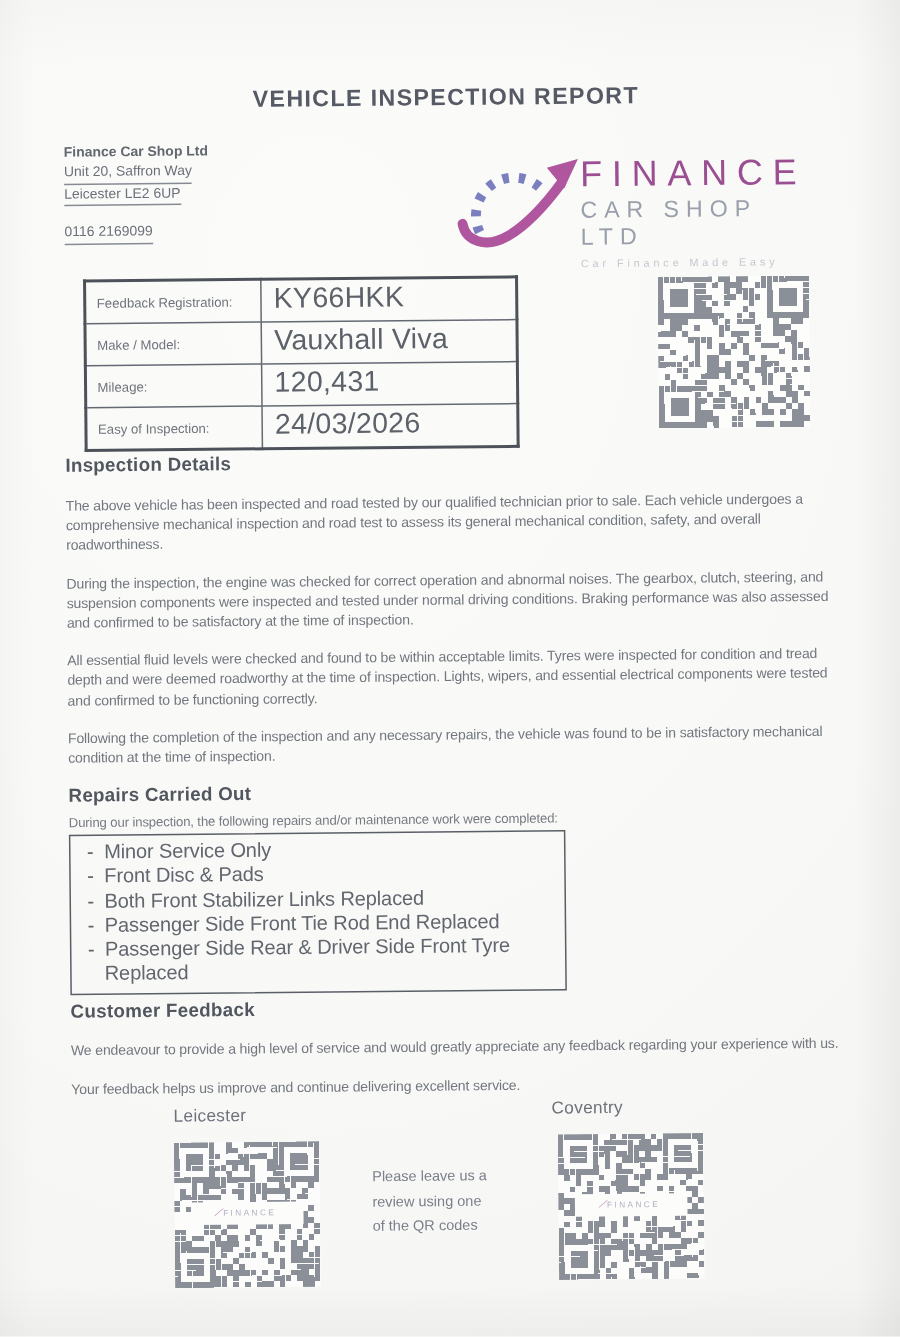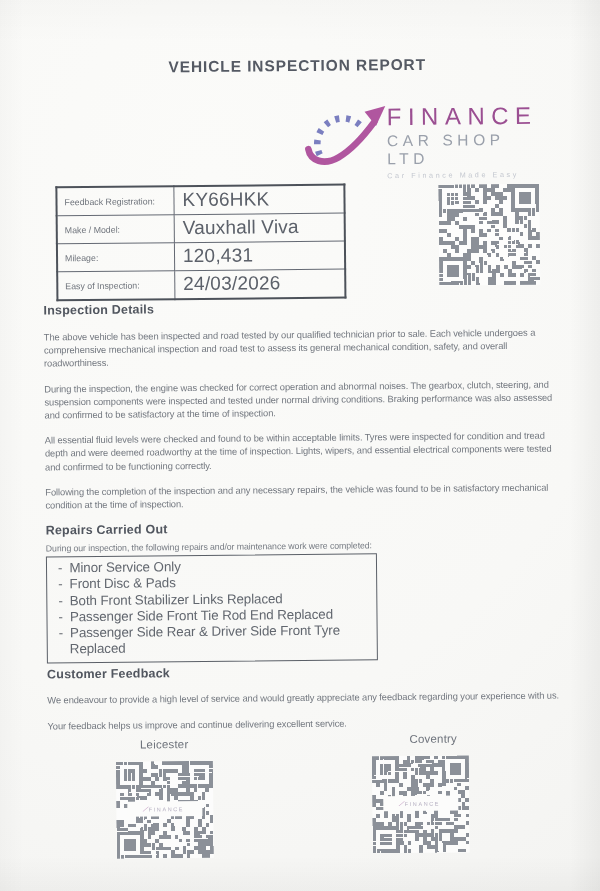--- a/index.html
+++ b/index.html
@@ -47,32 +47,38 @@
   .content{position:absolute;left:44px;top:301px;width:524px;}
   .content h2{font-size:12.5px;font-weight:bold;color:#51565f;margin:0 0 13px;letter-spacing:0.2px;}
   p.body{font-size:9.4px;line-height:13.2px;color:#72777f;margin:0 0 12px;letter-spacing:-0.1px;}
   h2.rep{margin:8px 0 6px;}
   p.intro{font-size:8.8px;line-height:11px;color:#767b83;margin:0 0 2px;letter-spacing:-0.1px;}
   .rbox{width:311px;border:1.3px solid #5a5f67;padding:3px 10px 5px 8px;margin:0 0 3px;}
   .rbox .item{font-size:13.4px;line-height:16.2px;color:#62676f;padding-left:14px;text-indent:-11px;letter-spacing:-0.1px;}
   .rbox .dash{margin-right:7px;}
   h2.fb{margin:4px 0 12px;}
 
-  .qr-label{position:absolute;width:97px;text-align:center;font-size:11.5px;color:#6d727b;letter-spacing:0.2px;}
+  .qr-label{position:absolute;width:97px;text-align:left;font-size:11.5px;color:#6d727b;letter-spacing:0.2px;}
   .lbl-left{left:112px;top:737px;}
-  .lbl-right{left:381px;top:734px;}
+  .lbl-right{left:364px;top:734px;}
   .qr-note{position:absolute;left:244px;top:777px;font-size:9.7px;line-height:16.5px;color:#7b808a;}
 </style>
 </head>
 <body>
 
 <div class="sheet">
 
   <div class="title">VEHICLE INSPECTION REPORT</div>
 
+  <div class="address">
+    <div class="addr-name">Finance Car Shop Ltd</div>
+    <div><span class="u">Unit 20, Saffron Way</span></div>
+    <div><span class="u">Leicester LE2 6UP</span></div>
+    <div class="phone-row"><span class="u">0116 2169099</span></div>
+  </div>
 
   <div class="logo">
     <svg class="logo-arrow" viewBox="0 0 90 70">
       <path d="M16 54 A 27 27 0 0 1 60 24" fill="none" stroke="#7b7fc0" stroke-width="7" stroke-dasharray="4.5 7" stroke-linecap="butt"></path>
       <path d="M4 48 C 6 60, 20 66, 36 57 C 50 49, 62 36, 74 20" fill="none" stroke="#b0569f" stroke-width="7" stroke-linecap="round"></path>
       <path d="M86 3 L64 9 L76 24 Z" fill="#b0569f"></path>
     </svg>
     <div class="logo-text">
       <div class="logo-l1">FINANCE</div>
       <div class="logo-l2">CAR SHOP LTD</div>
@@ -1115,14 +1121,19 @@
         <rect x="18" y="24" width="0.95" height="0.95"></rect>
         <rect x="22" y="24" width="0.95" height="0.95"></rect>
         <rect x="23" y="24" width="0.95" height="0.95"></rect>
       </svg>
     <div class="wm">
         <span class="wm-swoosh">∕</span>
         <span class="wm-text">FINANCE</span>
       </div>
   </div>
 
+  <div class="qr-note">
+    <div>Please leave us a</div>
+    <div>review using one</div>
+    <div>of the QR codes</div>
+  </div>
 
 </div>
 
 </body></html>

